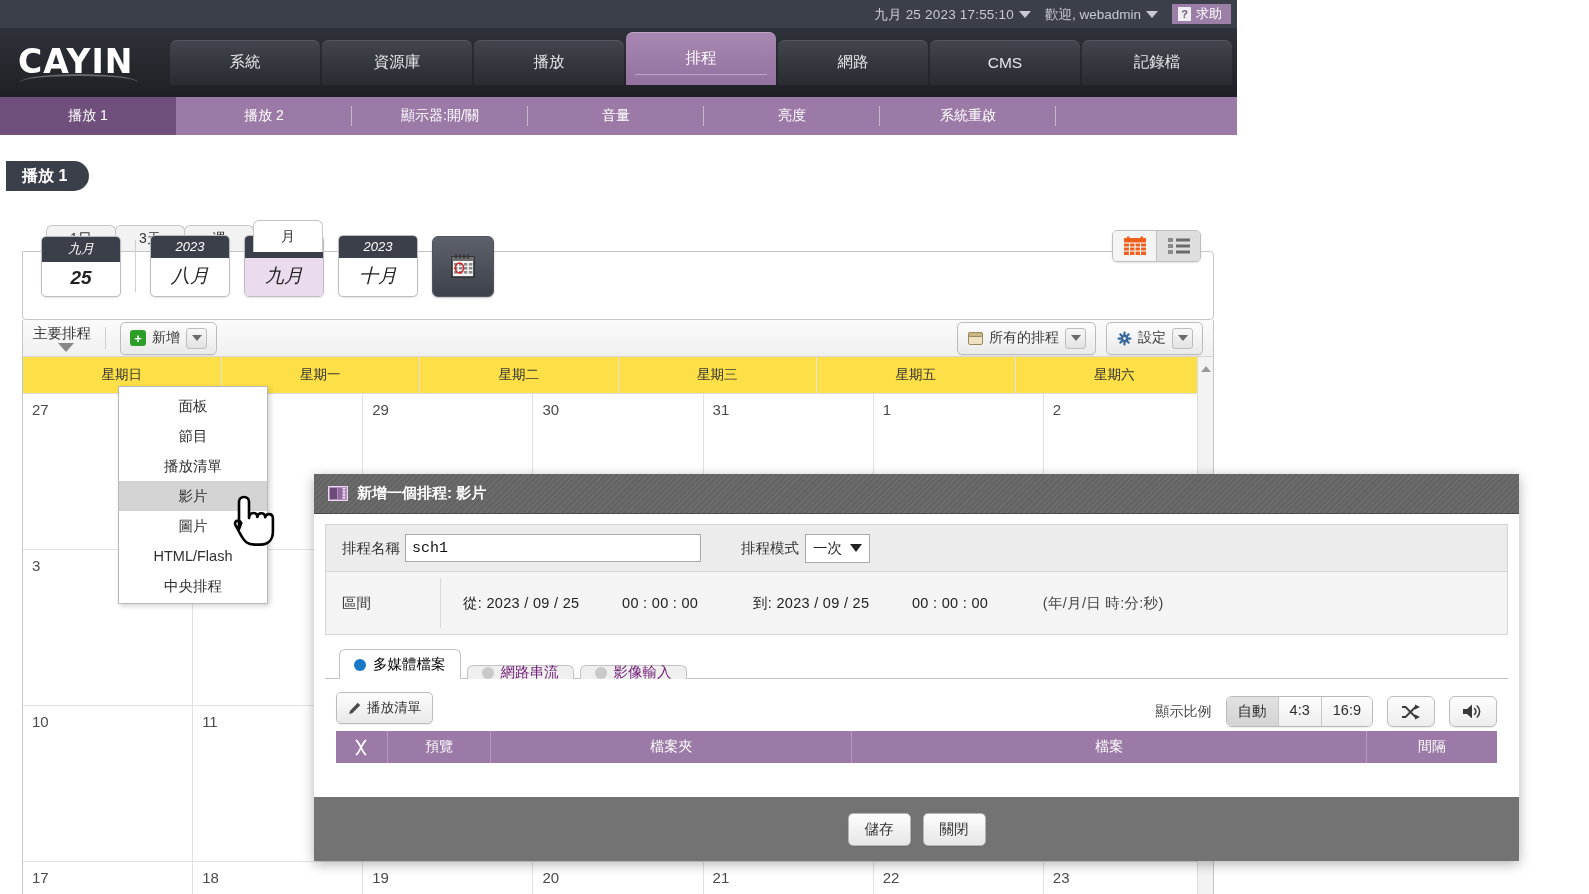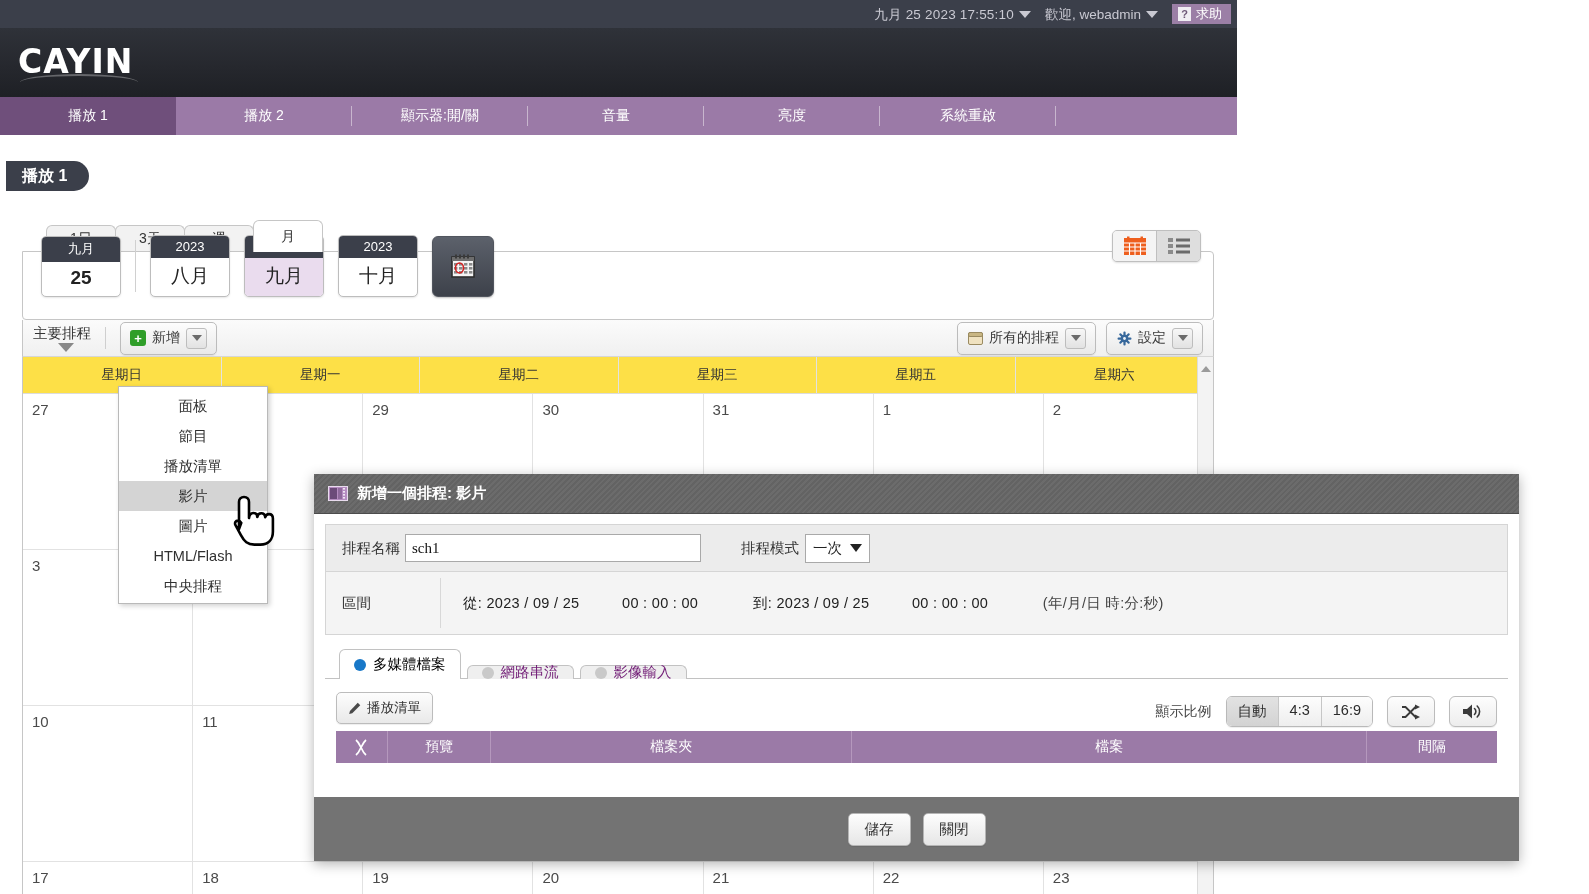--- a/index.html
+++ b/index.html
@@ -114,21 +114,21 @@
   .vtab {
     width:70px; height:27px; box-sizing:border-box;
     background:#f2f2f2; border:1px solid #c6c6c6; border-bottom:none;
     border-radius:6px 6px 0 0; font-size:14px; color:#333;
     display:flex; align-items:center; justify-content:center; cursor:pointer;
     margin-right:-1px;
   }
   .vtab.active { background:#fff; height:32px; border-color:#c6c6c6; position:relative; z-index:3;}
   .viewpanel {
     border:1px solid #c6c6c6; background:#fff; height:67px;
-    margin-top:-1px; position:relative; border-radius:0 4px 4px 4px;
+    margin-top:-1px; position:relative; border-radius:0 4px 4px 4px;font-style:italic;
   }
   .datecards { position:absolute; left:18px; top:-17px; display:flex; align-items:center; }
   .dcard {
     width:78px; border:1px solid #bdbdbd; border-radius:5px; overflow:hidden;
     background:#fff; margin-right:14px; box-shadow:0 1px 2px rgba(0,0,0,.10);
     cursor:pointer;
   }
   .dcard .dtop {
     background:#3b3f4a; color:#fff; font-size:13px; text-align:center;
     padding:3px 0 4px;
@@ -243,21 +243,21 @@
 
   .formbox { border:1px solid #d5d5d5; background:#fff; }
   .row-name {
     display:flex; align-items:center; height:46px;
     background:#ececec; padding:0 0 0 16px; border-bottom:1px solid #d5d5d5;
   }
   .lbl { font-size:14.5px; color:#333; }
   .txtinput {
     width:296px; height:28px; box-sizing:border-box; margin-left:5px;
     border:1px solid #a9a9a9; background:#fff; font-size:15px;
-    padding:2px 6px; color:#111; font-family:Liberation Serif, serif;
+    padding:2px 6px; color:#111; font-family:Liberation Mono, monospace;
   }
   .mode-lbl { margin-left:40px; }
   .selbox {
     margin-left:6px; border:1px solid #a9a9a9; background:#fff;
     height:27px; display:inline-flex; align-items:center; gap:8px;
     padding:0 7px; font-size:14.5px; color:#222; cursor:pointer;
   }
   .sel-caret { width:0;height:0;border-left:6px solid transparent;border-right:6px solid transparent;border-top:8px solid #222;}
 
   .row-range { display:flex; align-items:center; height:62px; background:#f4f4f4; }
@@ -357,20 +357,43 @@
           <span class="help-q">?</span>
           <span>求助</span>
         </div>
       </div>
     </div>
 
     <div class="header">
       <div class="logo">
         <span>CAYIN</span>
         <span class="swoosh"></span>
+      </div>
+      <div class="maintabs">
+        <div class="mtab">
+            <span>系統</span>
+          </div>
+        <div class="mtab">
+            <span>資源庫</span>
+          </div>
+        <div class="mtab">
+            <span>播放</span>
+          </div>
+        <div class="mtab active">
+            <span>排程</span>
+          </div>
+        <div class="mtab">
+            <span>網路</span>
+          </div>
+        <div class="mtab">
+            <span>CMS</span>
+          </div>
+        <div class="mtab">
+            <span>記錄檔</span>
+          </div>
       </div>
     </div>
 
     <div class="subtabs">
       <div class="stab active" style="width:176px">
           <span>播放 1</span>
         </div>
       <div class="stab" style="width:176px">
           <span>播放 2</span>
           <span class="divider"></span>

